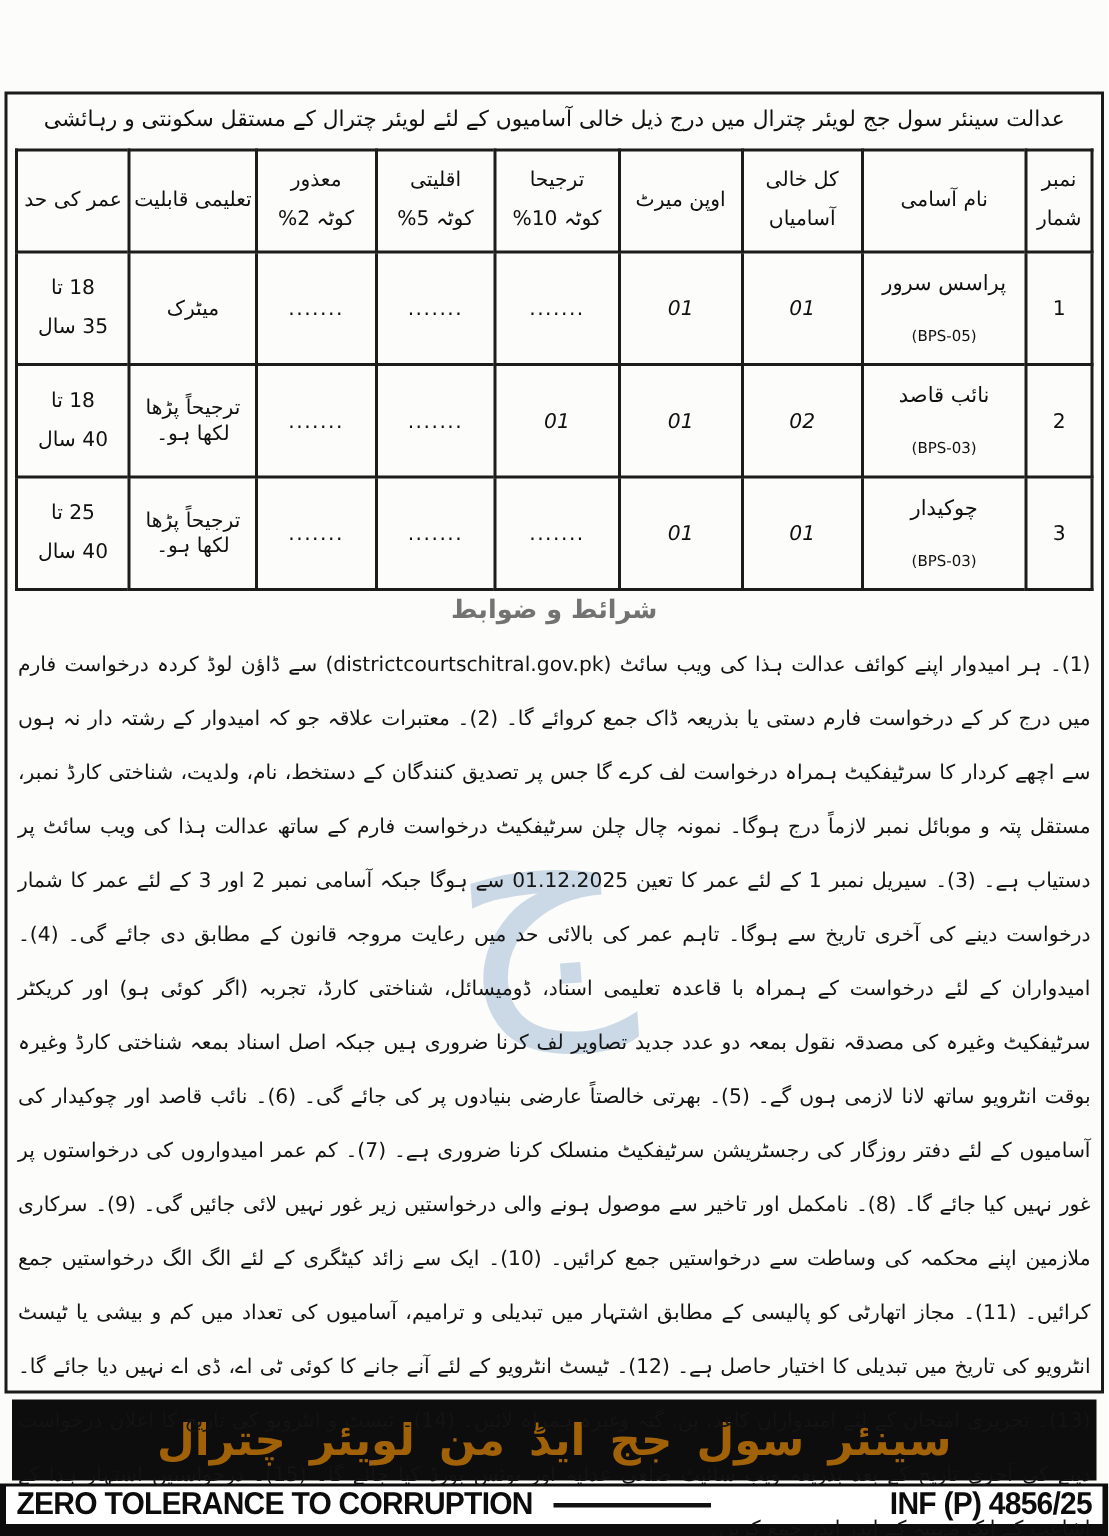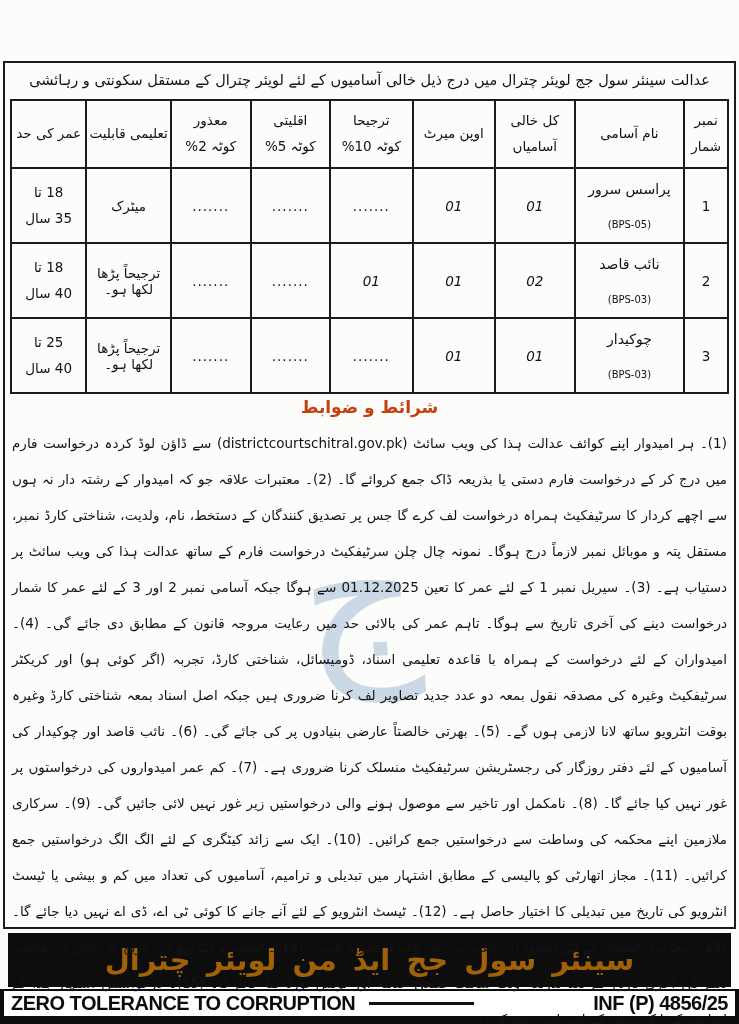--- a/index.html
+++ b/index.html
@@ -42,21 +42,21 @@
   .hl { display:block; line-height:1.9; }
   .num { font-size:14px;font-style:italic; }
   .serial { font-size:15px; }
   .grade { display:block; direction:ltr; font-size:10px; margin-top:22px; }
   .pname { display:block; font-size:14px; }
   .ageline { display:block; line-height:1.9; }
   .dots { letter-spacing:1px; font-size:13px; color:#222; }
   
   .terms-heading {
     position:absolute; top:334px; left:0; right:0;
-    text-align:center; font-size:17px; font-weight:bold; direction:rtl; color:#c2410c;
+    text-align:center; font-size:17px; font-weight:bold; direction:rtl; color:#737373;
   }
   .terms-body {
     position:absolute; top:362px; left:7px; right:7px; bottom:4px;
     direction:rtl; text-align:justify;
     font-size:13.5px; line-height:36px; color:#141414;
     z-index:1;
   }
   
   .watermark {
     position:absolute; left:295px; top:440px; z-index:0;

